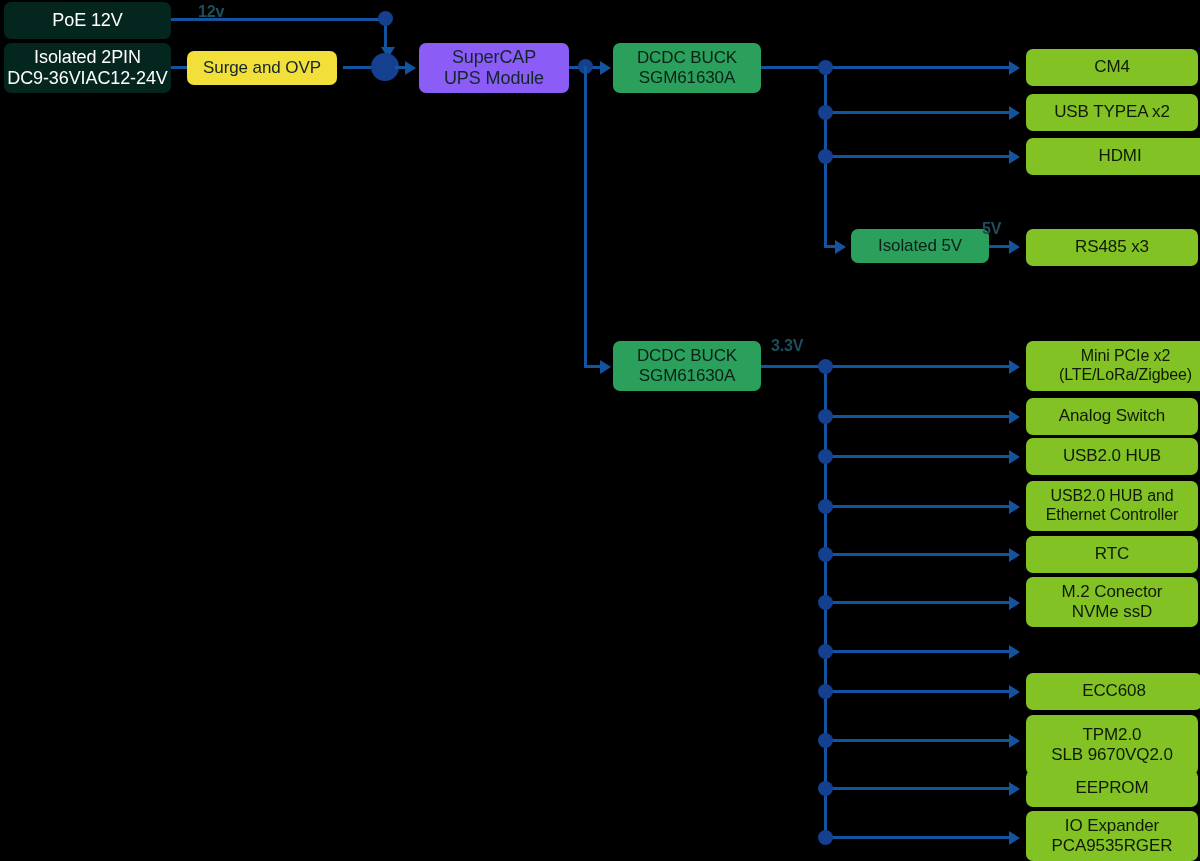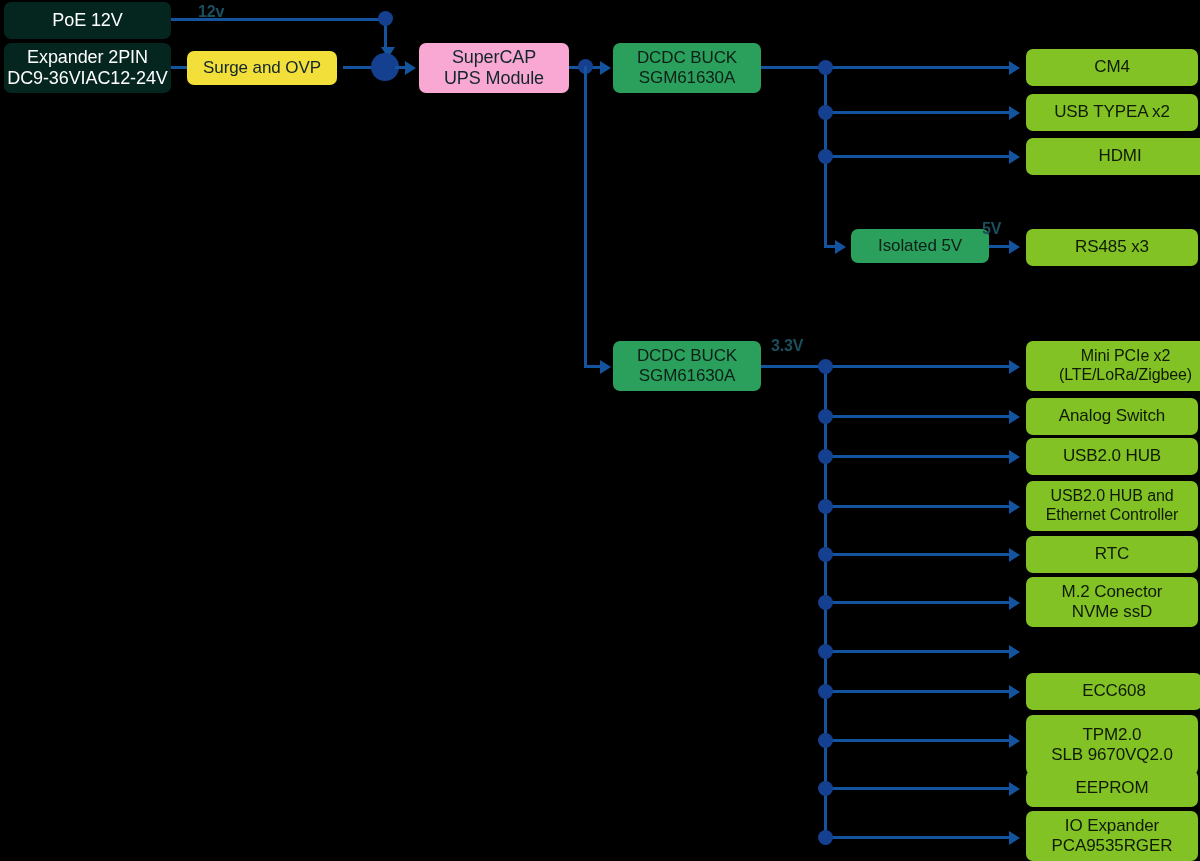--- a/index.html
+++ b/index.html
@@ -31,21 +31,21 @@
     background: #05251f;
     color: #ffffff;
     font-size: 18px;
   }
   .node-yellow {
     background: #f2df3a;
     color: #13262b;
     font-size: 17px;
   }
   .node-orange {
-    background: #f9a8d4;
+    background: #8b5cf6;
     color: #13262b;
     font-size: 18px;
   }
   .node-green {
     background: #2aa05c;
     color: #0d1f17;
     font-size: 17px;
   }
   .node-lime {
     background: #82c225;
@@ -176,21 +176,21 @@
   <div class="wire wire-h" style="left:824px; top:787px; width:190px;"></div>
   <div class="arrow" style="left:1009px; top:782px;"></div>
   <div class="dot" style="left:818px; top:781px; width:15px; height:15px;"></div>
 
   <div class="wire wire-h" style="left:824px; top:836px; width:190px;"></div>
   <div class="arrow" style="left:1009px; top:831px;"></div>
   <div class="dot" style="left:818px; top:830px; width:15px; height:15px;"></div>
 
   <div class="node node-dark" style="left:4px; top:2px; width:167px; height:37px;">PoE 12V</div>
 
-  <div class="node node-dark" style="left:4px; top:43px; width:167px; height:50px;">Expander 2PIN
+  <div class="node node-dark" style="left:4px; top:43px; width:167px; height:50px;">Isolated 2PIN
 DC9-36VIAC12-24V</div>
 
   <div class="node node-yellow" style="left:187px; top:51px; width:150px; height:34px;">Surge and OVP</div>
 
   <div class="node node-orange" style="left:419px; top:43px; width:150px; height:50px;">SuperCAP
 UPS Module</div>
 
   <div class="node node-green" style="left:613px; top:43px; width:148px; height:50px;">DCDC BUCK
 SGM61630A</div>
 

